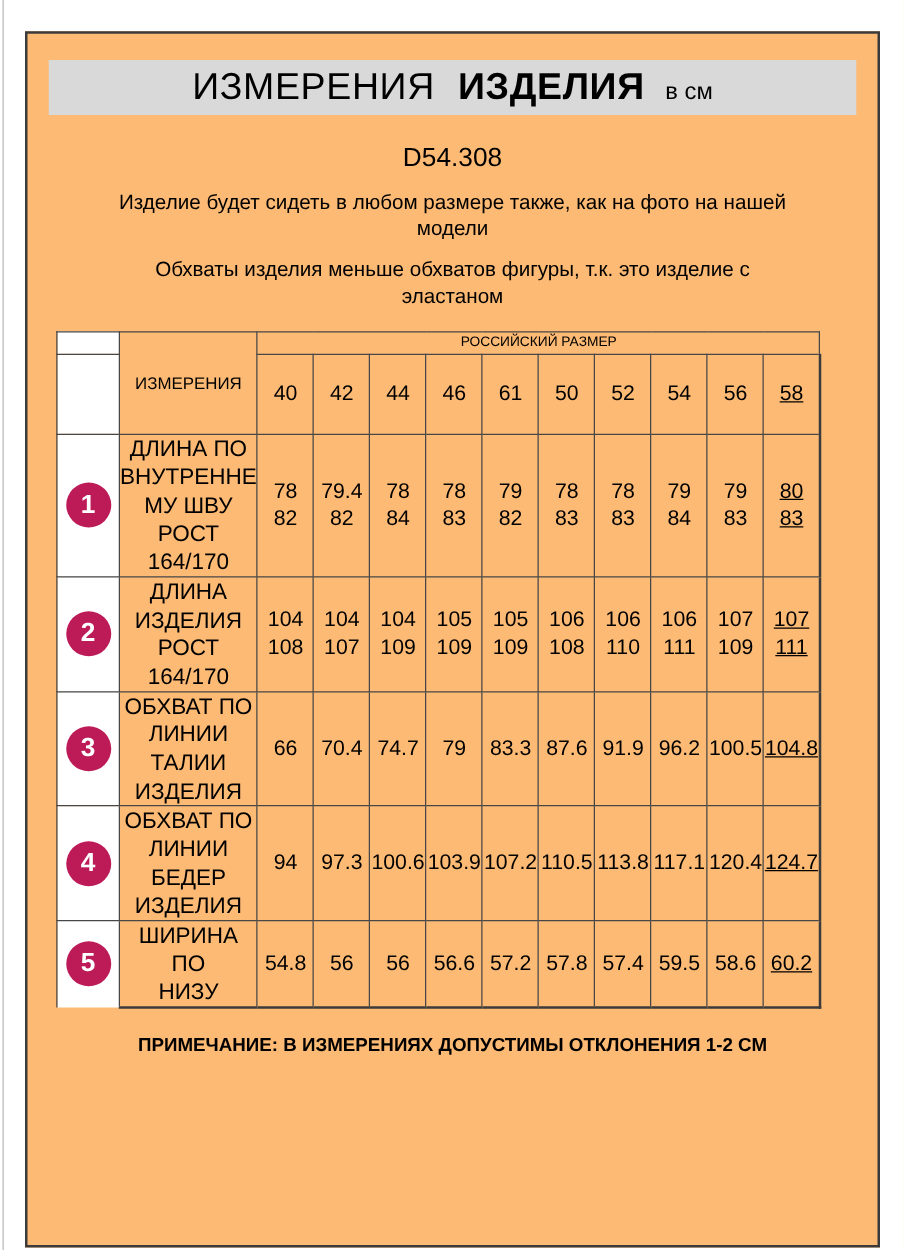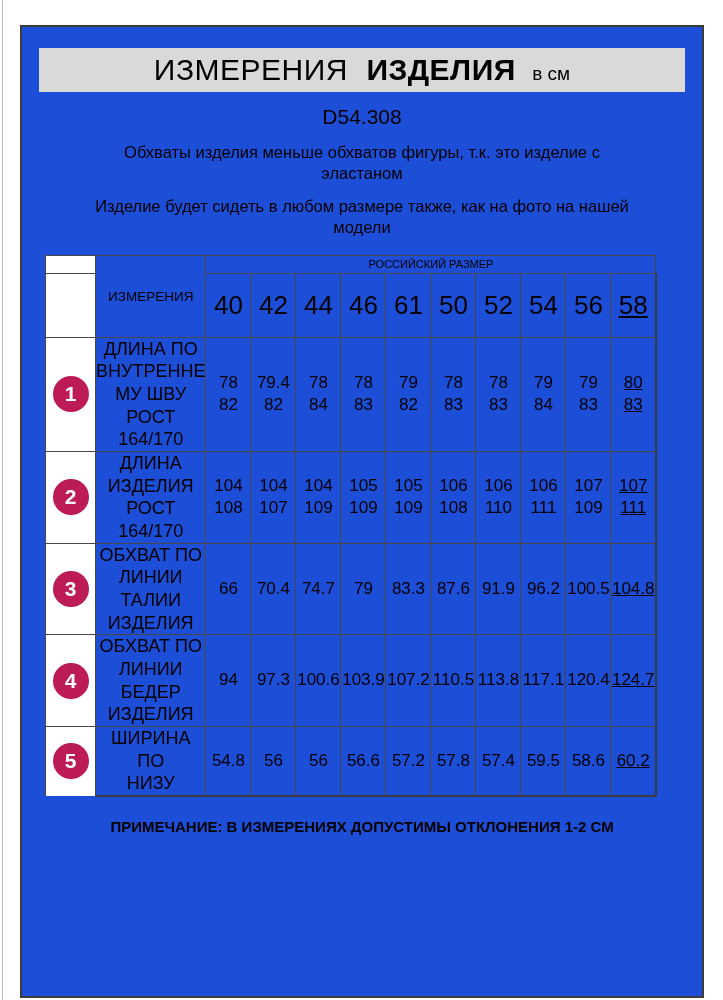--- a/index.html
+++ b/index.html
@@ -25,35 +25,35 @@
     position: absolute;
     left: 2px; top: 0;
     width: 1px; height: 100%;
     background: #b9b9b9;
   }
   .frame {
     position: absolute;
     left: 20px; top: 25px;
     width: 684px; height: 973px;
     border: 2px solid var(--line);
-    background: #1d4ed8;
+    background: #fdba74;
   }
   .title-band {
     margin: 21px auto 0;
     width: 646px; height: 44px;
     background: var(--banner-bg);
     text-align: center;
     line-height: 44px;
     white-space: nowrap;
   }
   .title-part1 { font-size: 30px; font-weight: 400; letter-spacing: 0.5px; }
   .title-part2 { font-size: 30px; font-weight: 700; letter-spacing: 0.5px; margin-left: 14px; }
   .title-units { font-size: 19px; font-weight: 400; margin-left: 12px; }
   .product-code {
-    margin-top: 13px;
+    margin-top: 23px;
     text-align: center;
     font-size: 21px;
   }
   .note {
     margin: 13px 0 0;
     text-align: center;
     font-size: 16.5px;
     line-height: 1.25;
     white-space: pre-line;
   }
@@ -71,21 +71,21 @@
   
   th.corner { border-left: 2px solid var(--line); border-top: 2px solid var(--line); }
   td.label-cell { border-left: 2px solid var(--line); }
   th.group { border-top: 2px solid var(--line); border-right: 2px solid var(--line); height: 18px; }
   tr.size-row th:last-child, tr.body-row td:last-child { border-right: 2px solid var(--line); text-decoration: underline; }
   tr.last-row td { border-bottom: 2px solid var(--line); }
   tr.last-row td.circle-cell { border-bottom: none; }
 
   th.corner { font-size: 13.5px; }
   th.group { font-size: 11px; }
-  th.size-cell { font-size: 26px; font-weight: 700; height: 64px; }
+  th.size-cell { font-size: 17px; font-weight: 700; height: 64px; }
   td.label-cell { font-size: 18px; line-height: 1.26; white-space: pre-line; padding: 2px 1px; }
   td.value-cell { font-size: 17px; line-height: 1.32; white-space: pre-line; }
   .circle {
     display: flex; align-items: center; justify-content: center;
     width: 36px; height: 36px;
     margin: 0 auto;
     border-radius: 50%;
     background: var(--accent);
     color: #fff;
     font-size: 21px;
@@ -106,24 +106,24 @@
   <div class="frame">
 
     <div class="title-band">
       <span class="title-part1">ИЗМЕРЕНИЯ</span>
       <span class="title-part2">ИЗДЕЛИЯ</span>
       <span class="title-units">в см</span>
     </div>
 
     <div class="product-code">D54.308</div>
 
+    <p class="note">Изделие будет сидеть в любом размере также, как на фото на нашей
+модели</p>
     <p class="note">Обхваты изделия меньше обхватов фигуры, т.к. это изделие с
 эластаном</p>
-    <p class="note">Изделие будет сидеть в любом размере также, как на фото на нашей
-модели</p>
 
     <div class="table-wrap">
       <table class="size-table">
         <colgroup>
           <col style="width:50px">
           <col style="width:86px">
           <col span="10" style="width:45px">
         </colgroup>
         <thead>
           <tr>

